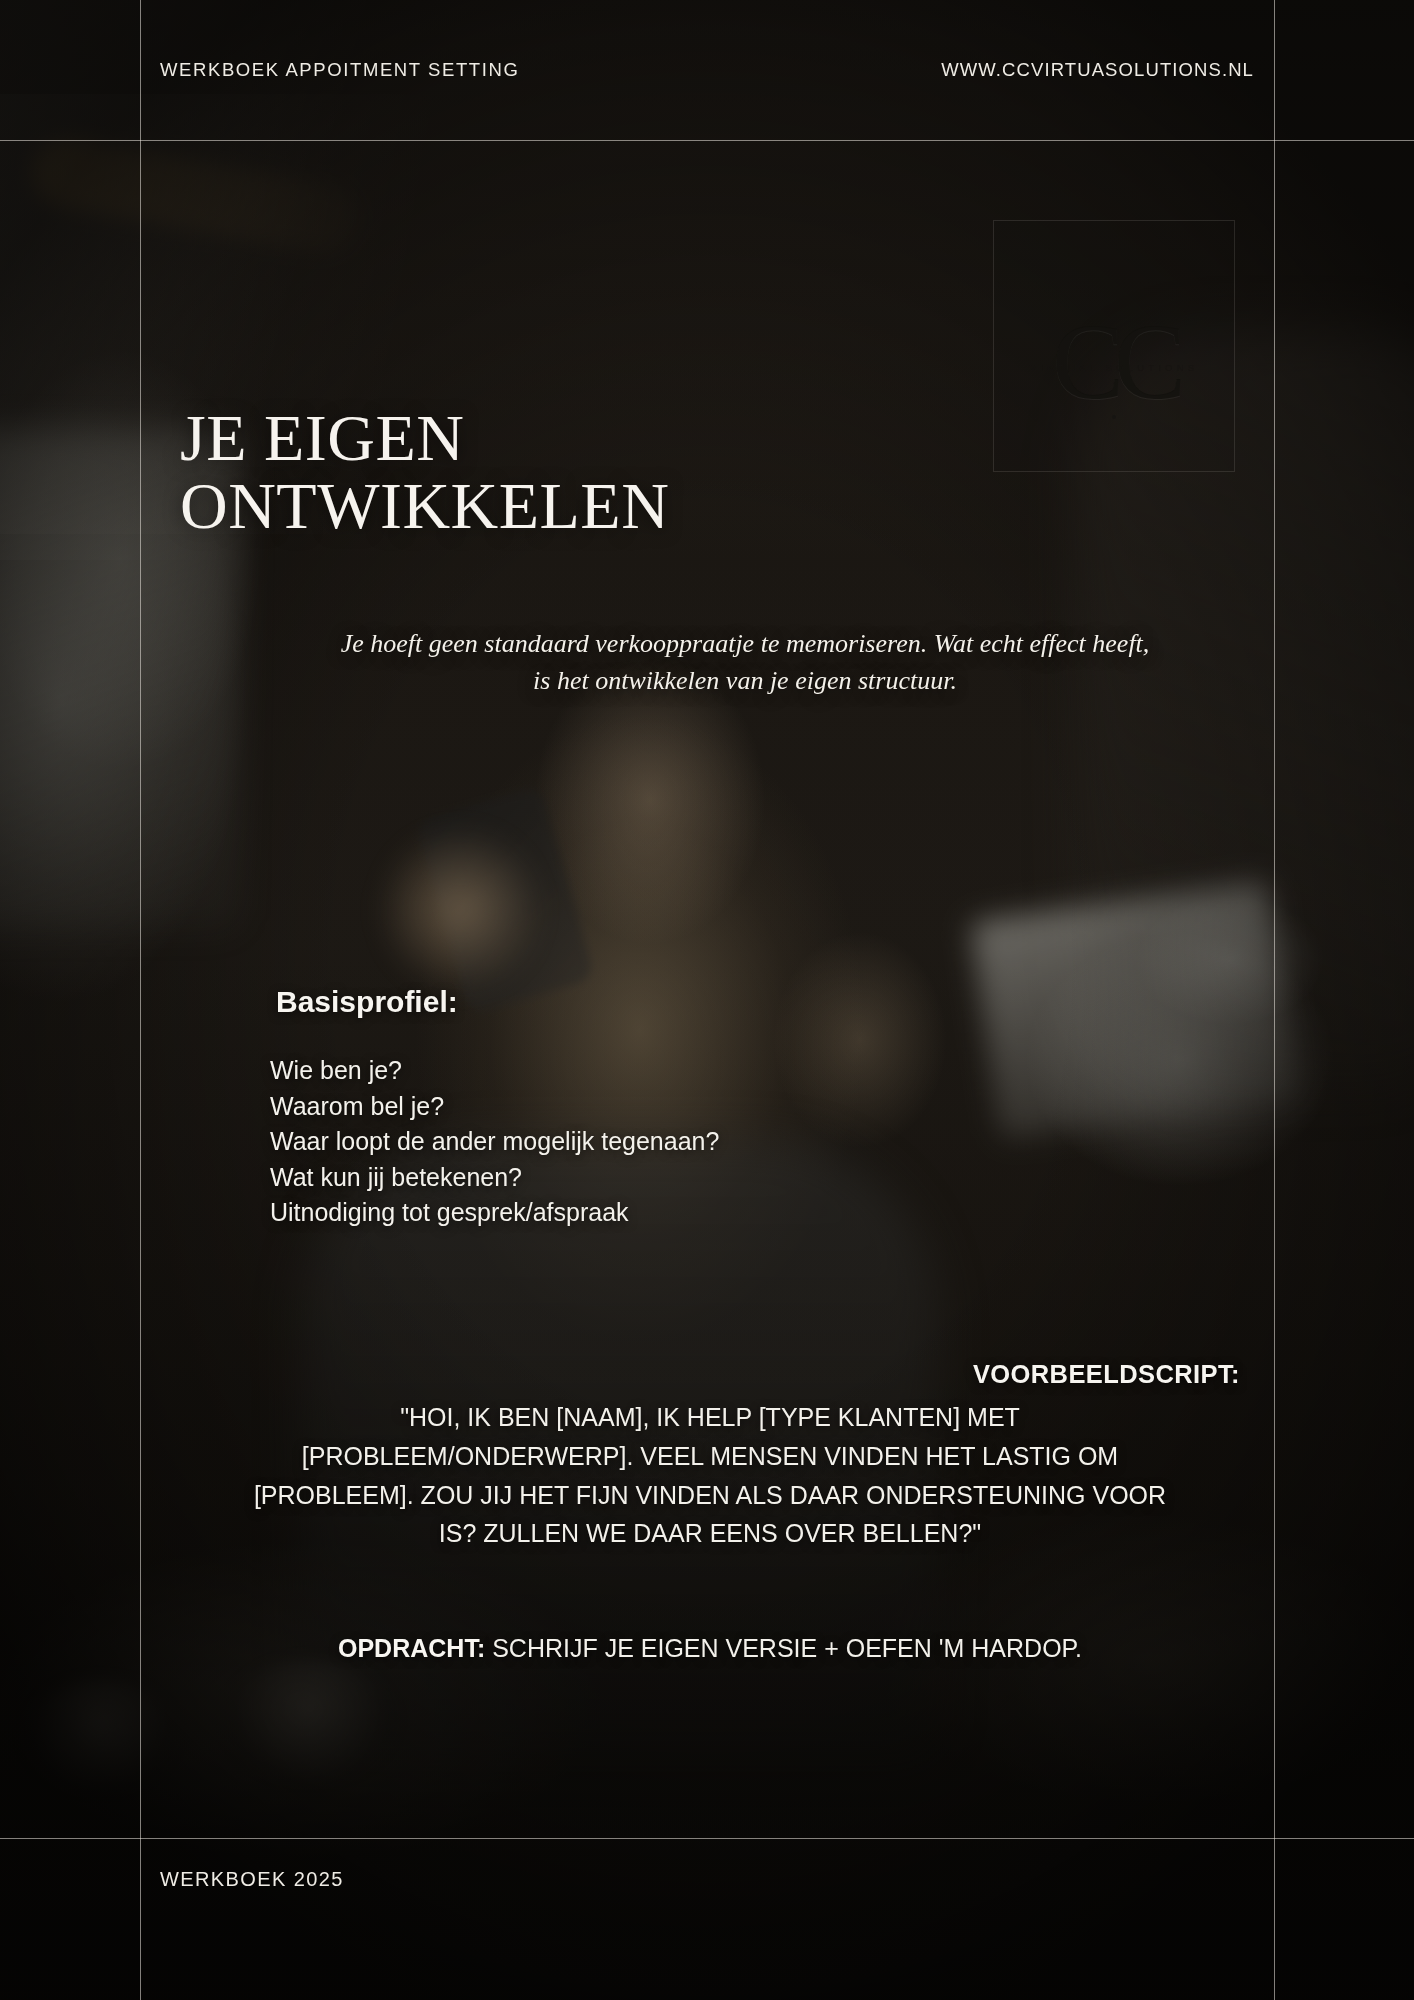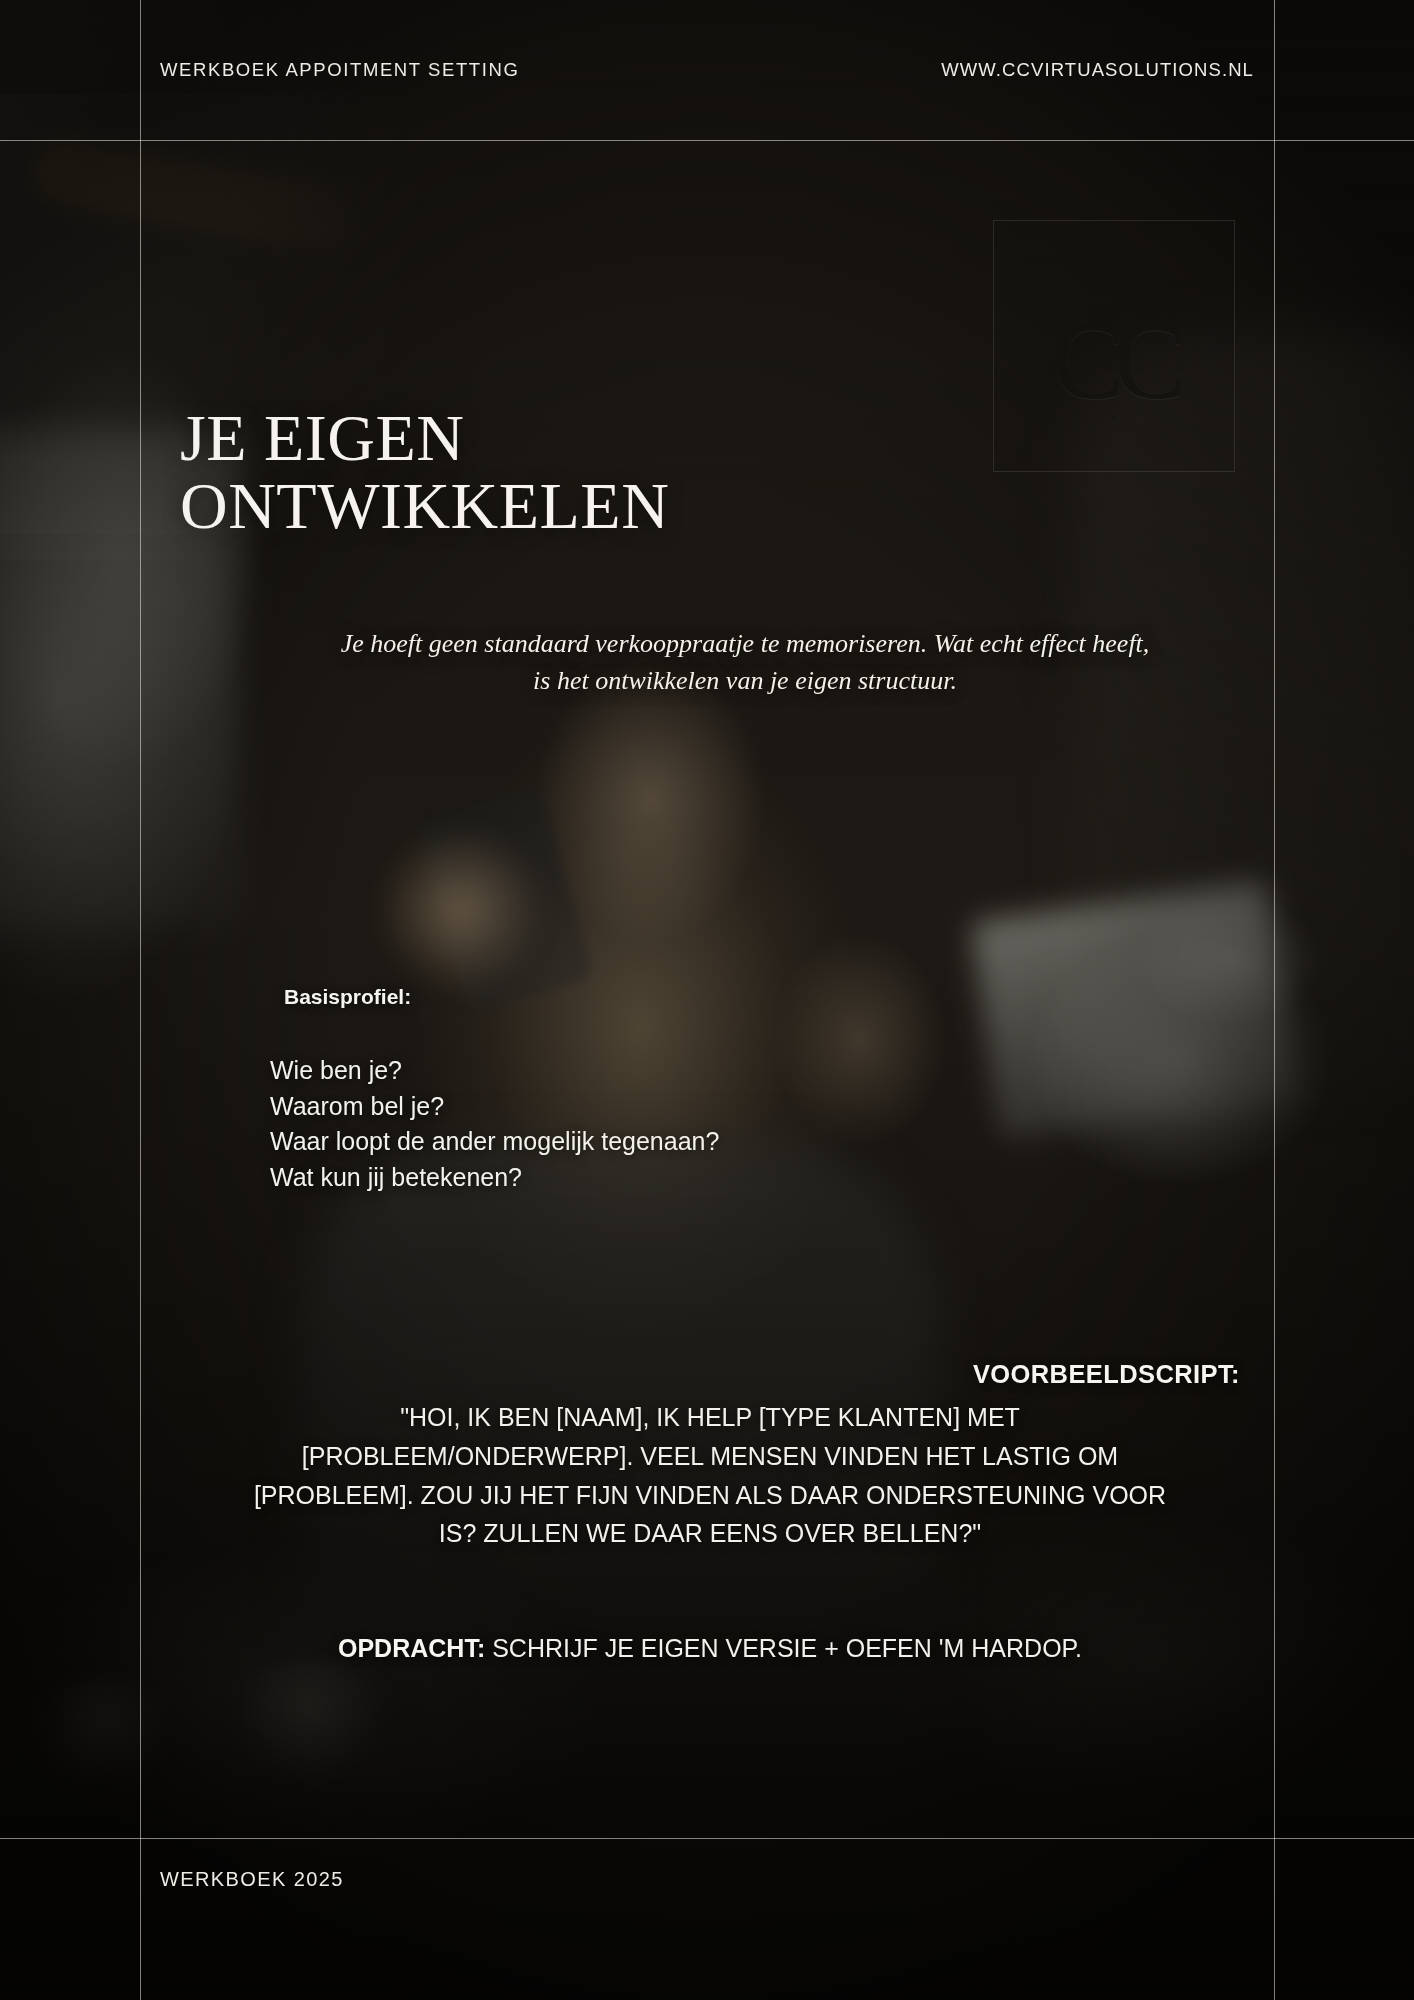--- a/index.html
+++ b/index.html
@@ -217,23 +217,23 @@
     font-style: italic;
     font-size: 26px;
     line-height: 1.42;
     color: #f4f1ea;
     text-shadow: 0 2px 16px rgba(0,0,0,0.55);
   }
 
   
   .basis-heading {
     position: absolute;
-    left: 284px;
+    left: 276px;
     top: 985px;
-    font-size: 21px;
+    font-size: 30px;
     font-weight: bold;
     color: #f7f5f0;
     text-shadow: 0 2px 10px rgba(0,0,0,0.6);
   }
   .basis-list {
     position: absolute;
     left: 270px;
     top: 1053px;
     font-size: 25px;
     line-height: 1.42;
@@ -330,20 +330,21 @@
   </div>
 
   <div class="subtitle">Je hoeft geen standaard verkooppraatje te memoriseren. Wat echt effect heeft, is het ontwikkelen van je eigen structuur.</div>
 
   <div class="basis-heading">Basisprofiel:</div>
   <div class="basis-list">
     <div>Wie ben je?</div>
     <div>Waarom bel je?</div>
     <div>Waar loopt de ander mogelijk tegenaan?</div>
     <div>Wat kun jij betekenen?</div>
+    <div>Uitnodiging tot gesprek/afspraak</div>
   </div>
 
   <div class="script-heading">VOORBEELDSCRIPT:</div>
   <div class="script-body">"HOI, IK BEN [NAAM], IK HELP [TYPE KLANTEN] MET [PROBLEEM/ONDERWERP]. VEEL MENSEN VINDEN HET LASTIG OM [PROBLEEM]. ZOU JIJ HET FIJN VINDEN ALS DAAR ONDERSTEUNING VOOR IS? ZULLEN WE DAAR EENS OVER BELLEN?"</div>
 
   <div class="assignment">
     <b>OPDRACHT:</b><span> SCHRIJF JE EIGEN VERSIE + OEFEN 'M HARDOP.</span>
   </div>
 
   <div class="footer">WERKBOEK 2025</div>

